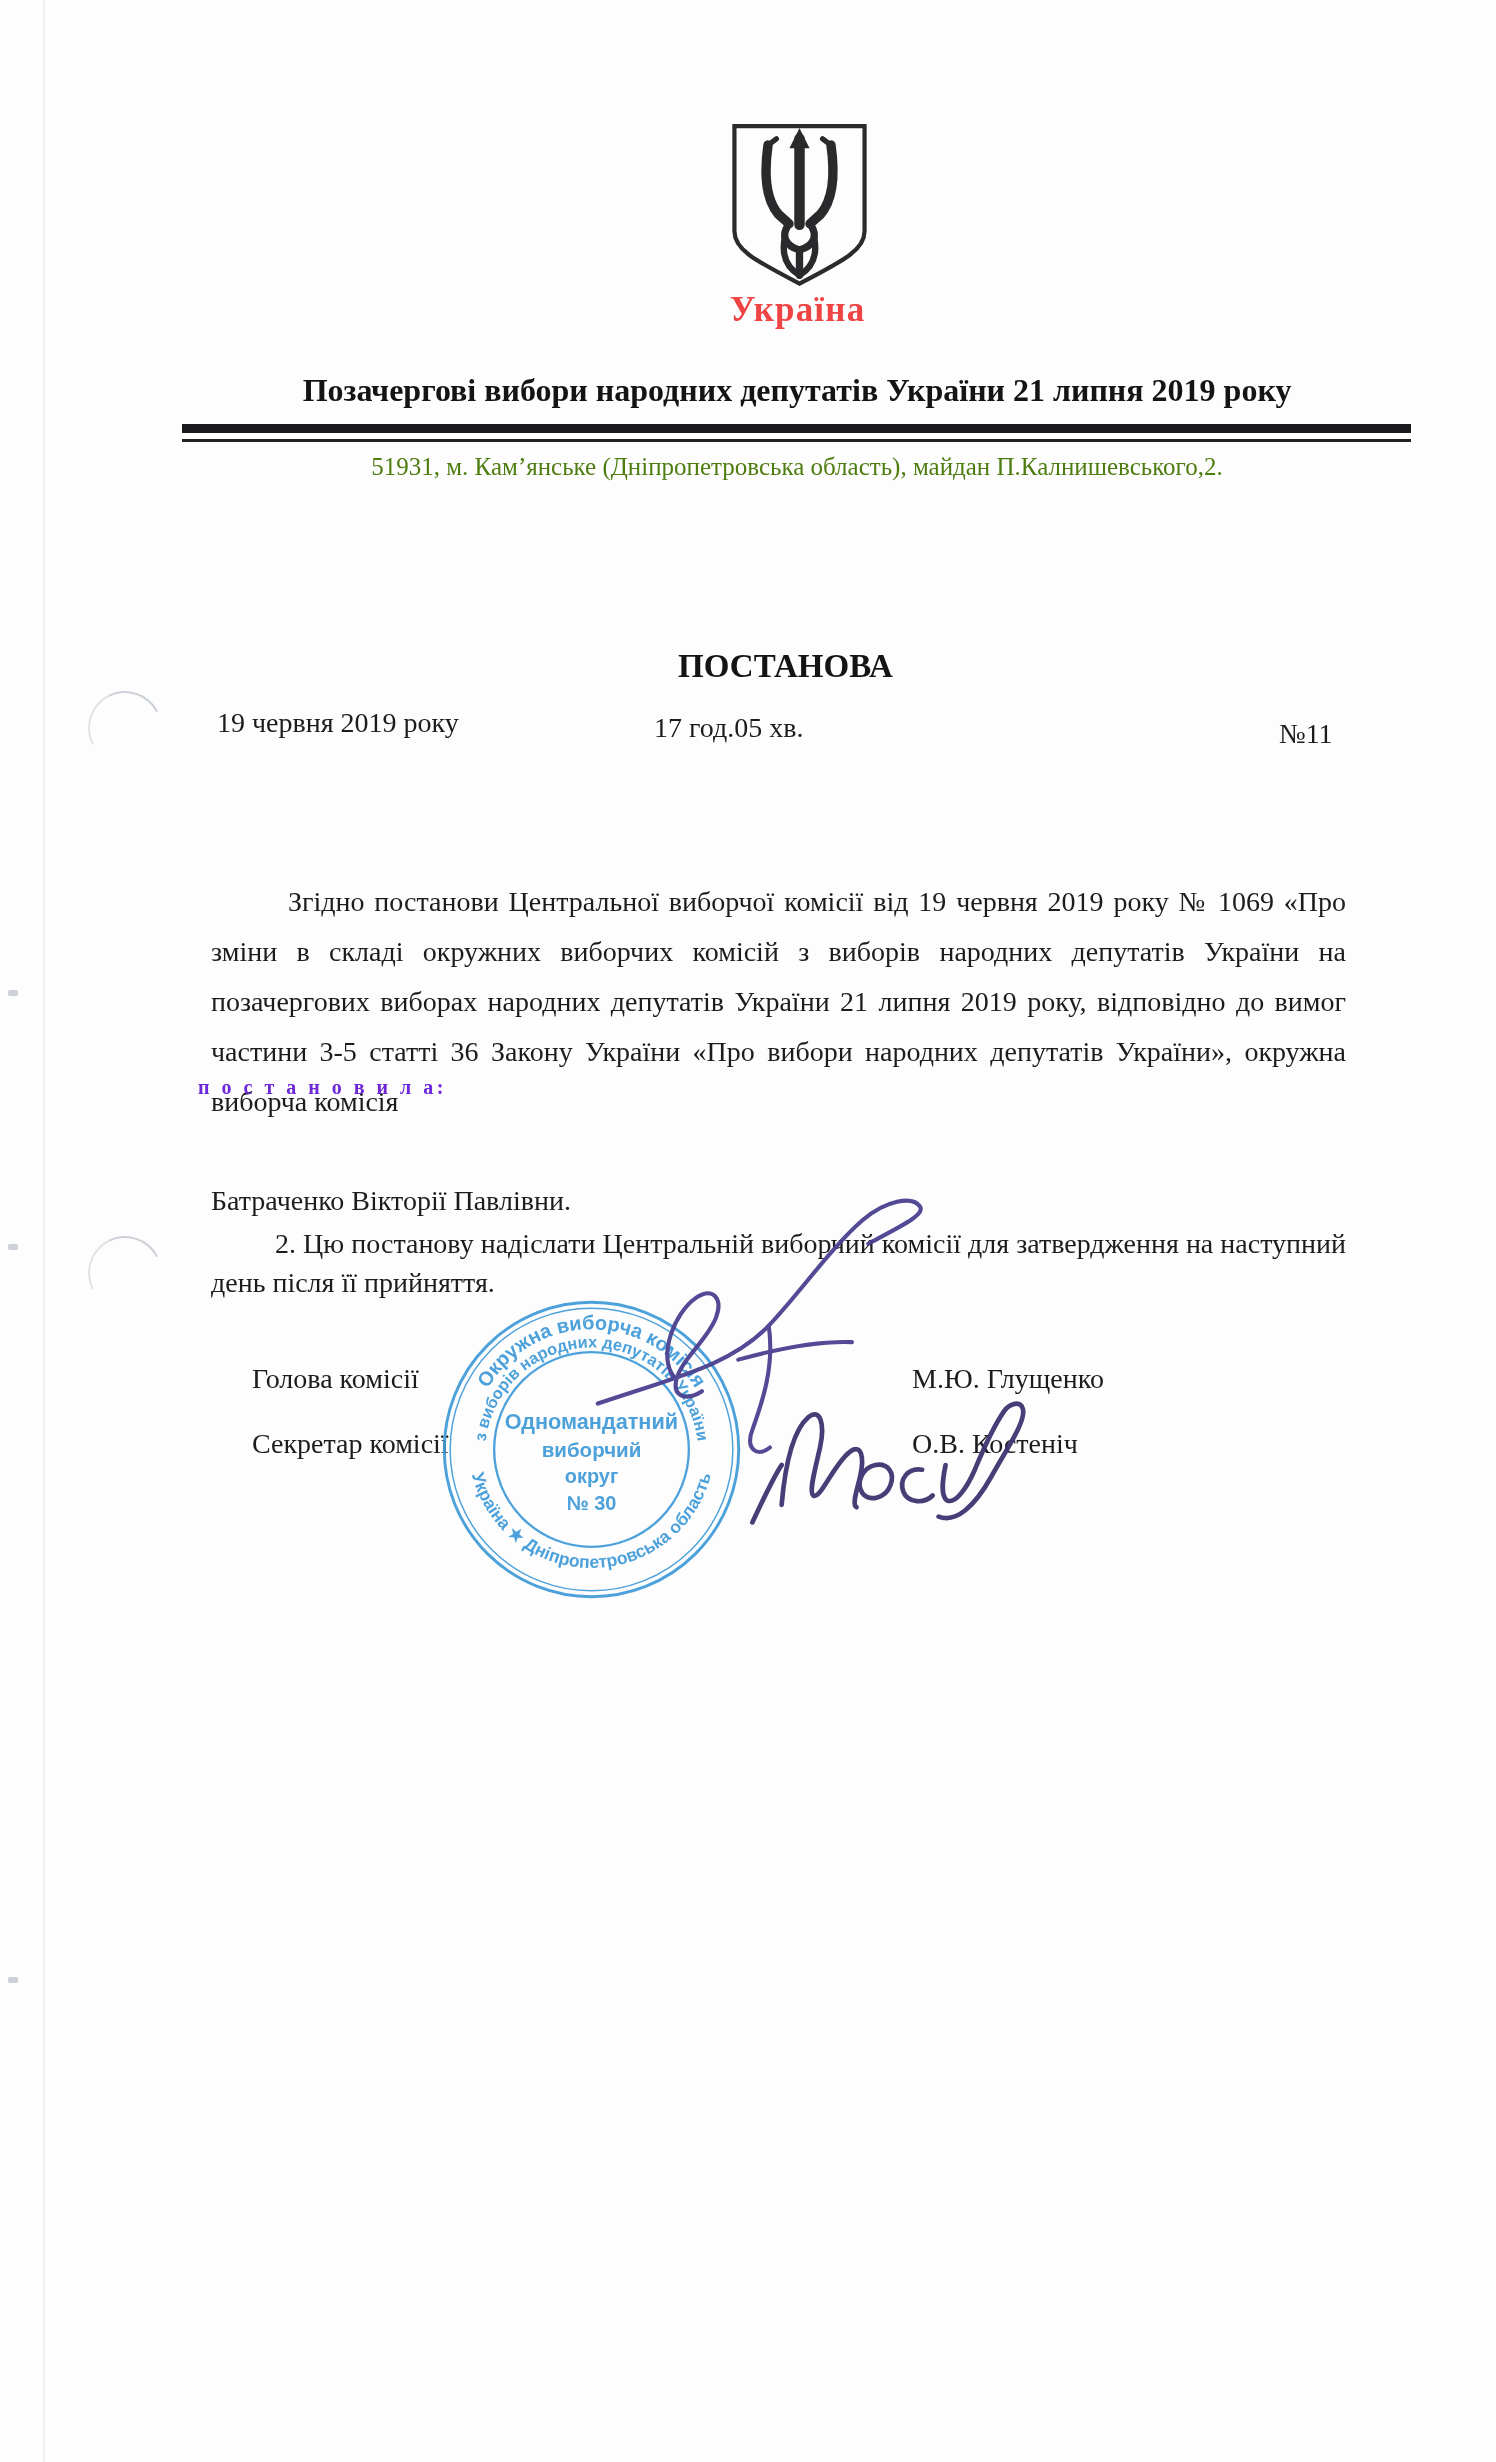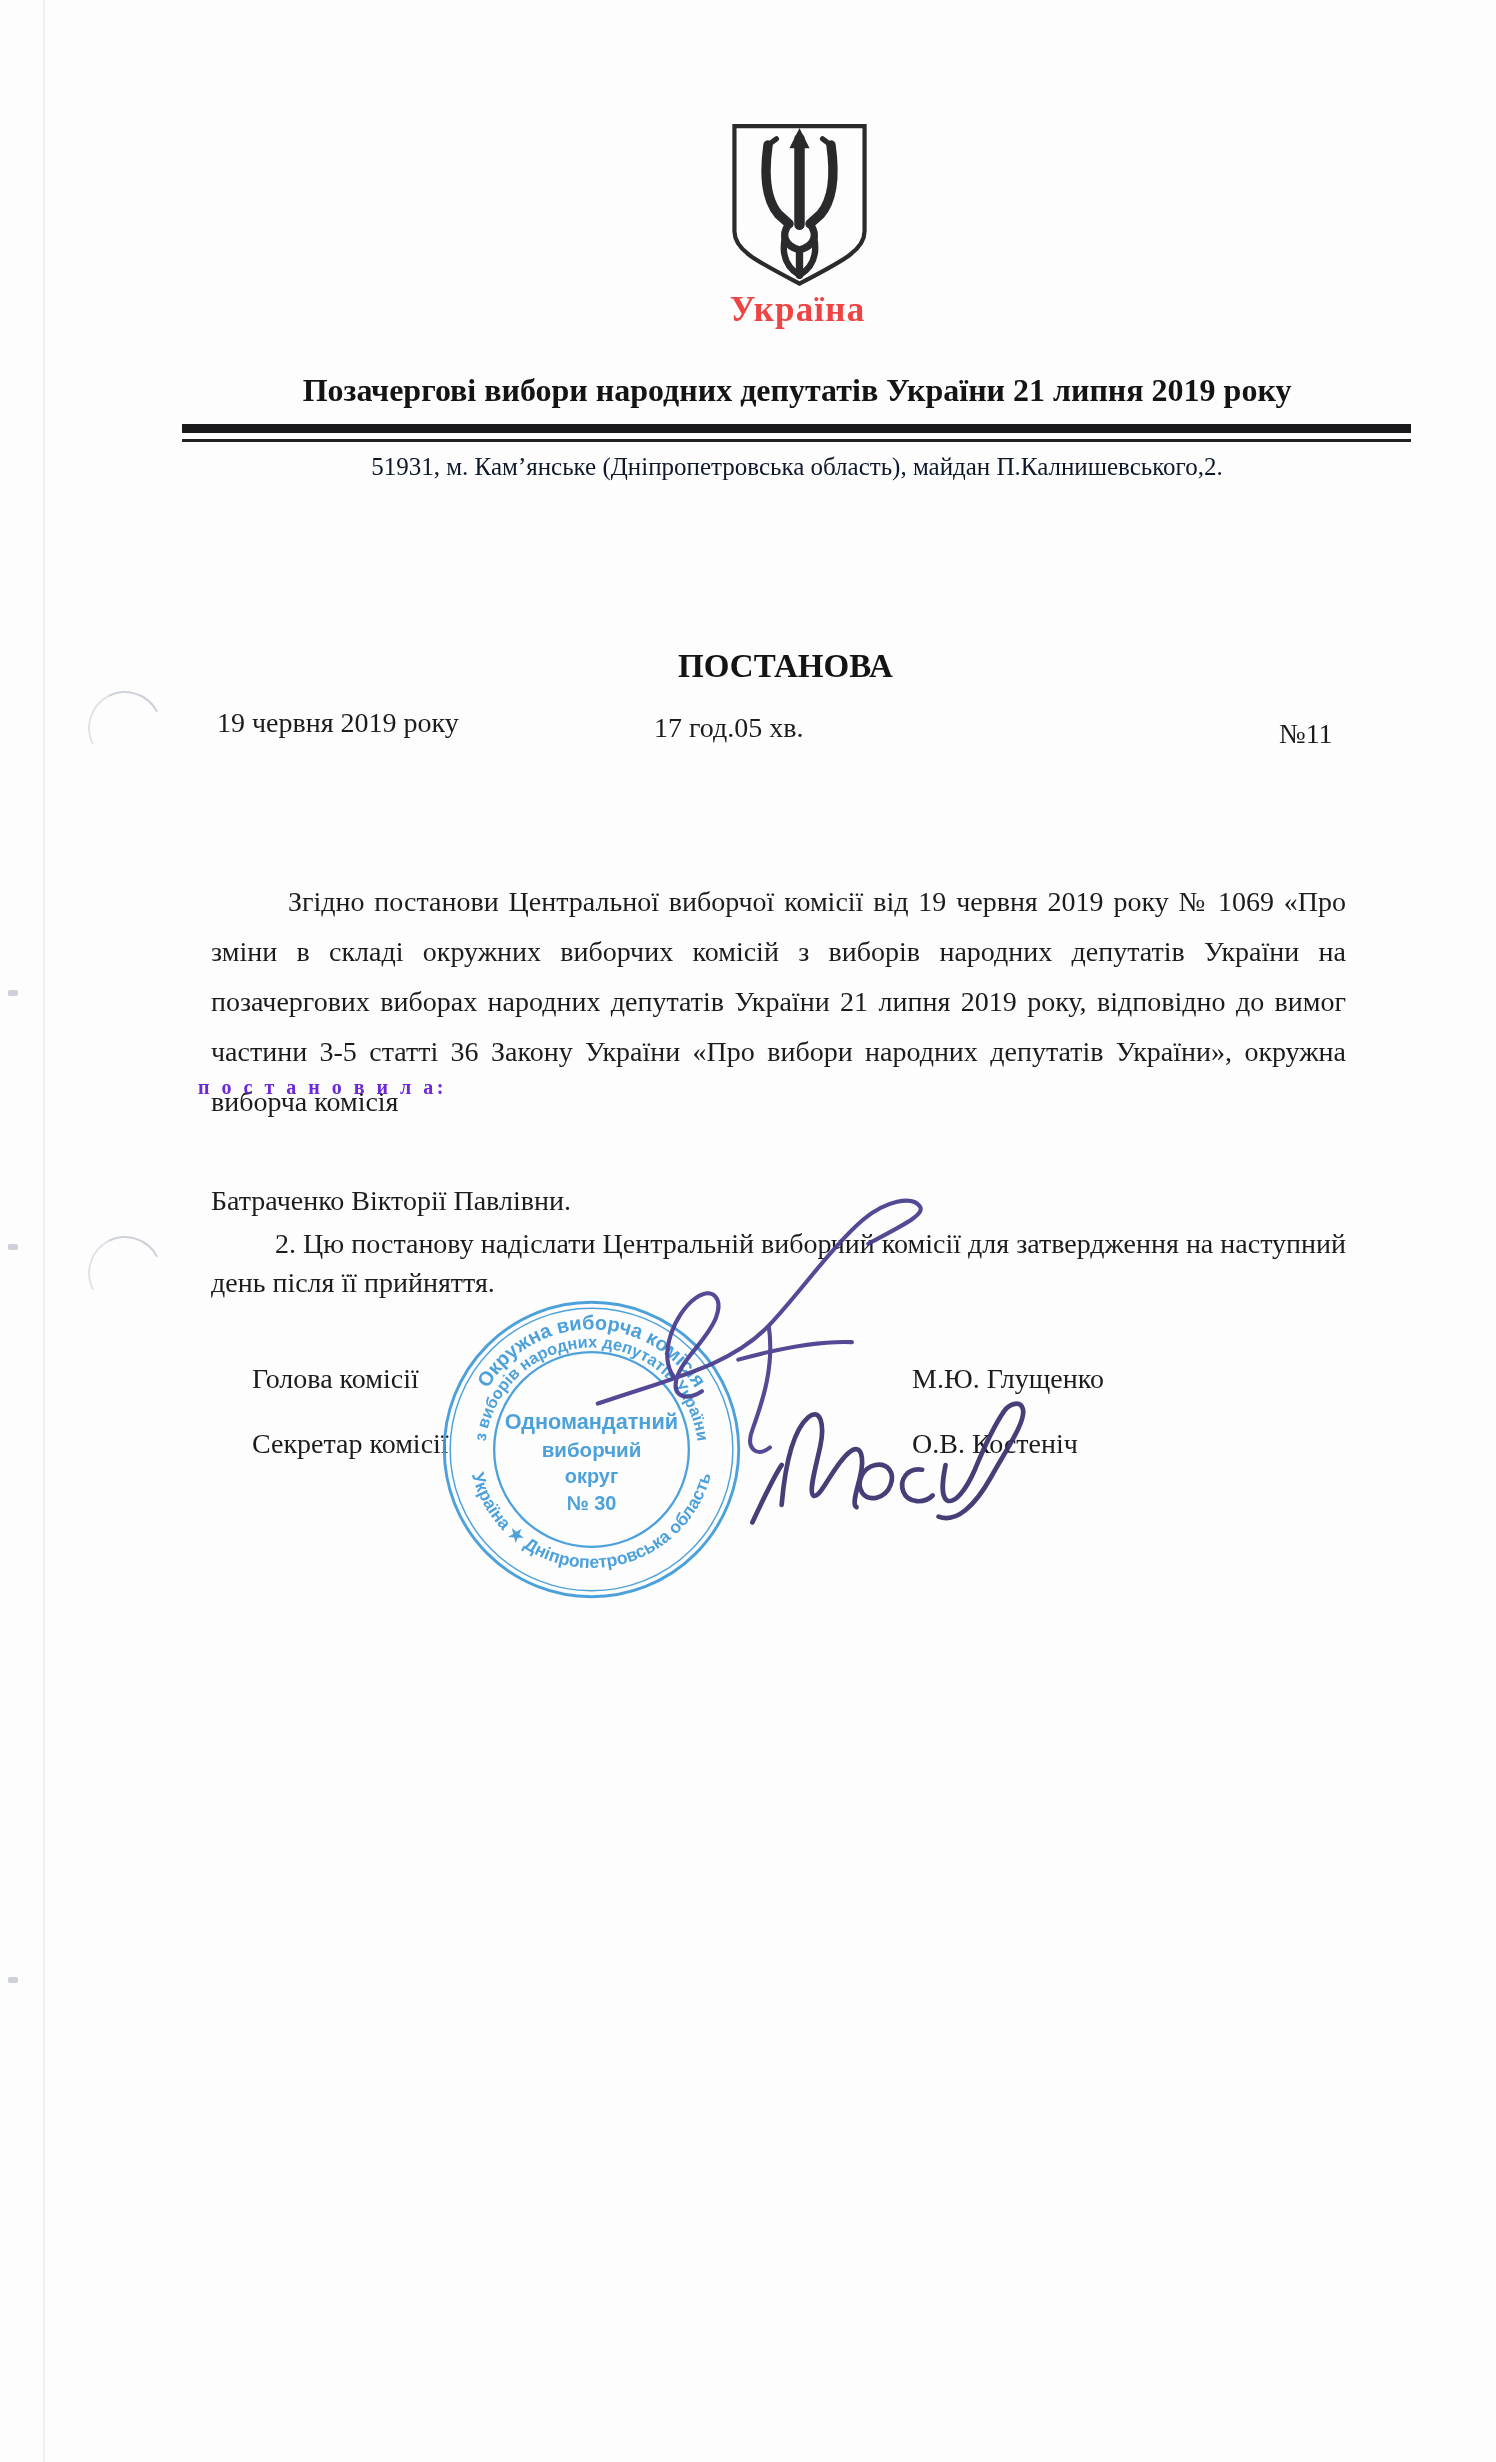--- a/index.html
+++ b/index.html
@@ -77,21 +77,21 @@
     left: 182px; top: 439px;
     width: 1229px; height: 2.9px;
     background: #222225;
   }
   .address-line {
     position: absolute;
     left: 193px; top: 453px;
     width: 1208px;
     text-align: center;
     font-size: 25px;
-    color: #0f172a;
+    color: #4d7c0f;
   }
   .commission-name {
     position: absolute;
     left: 211px; top: 511px;
     width: 1149px;
     text-align: center;
     font-weight: bold;
     font-size: 29px;
     line-height: 36px;
     color: #141416;

